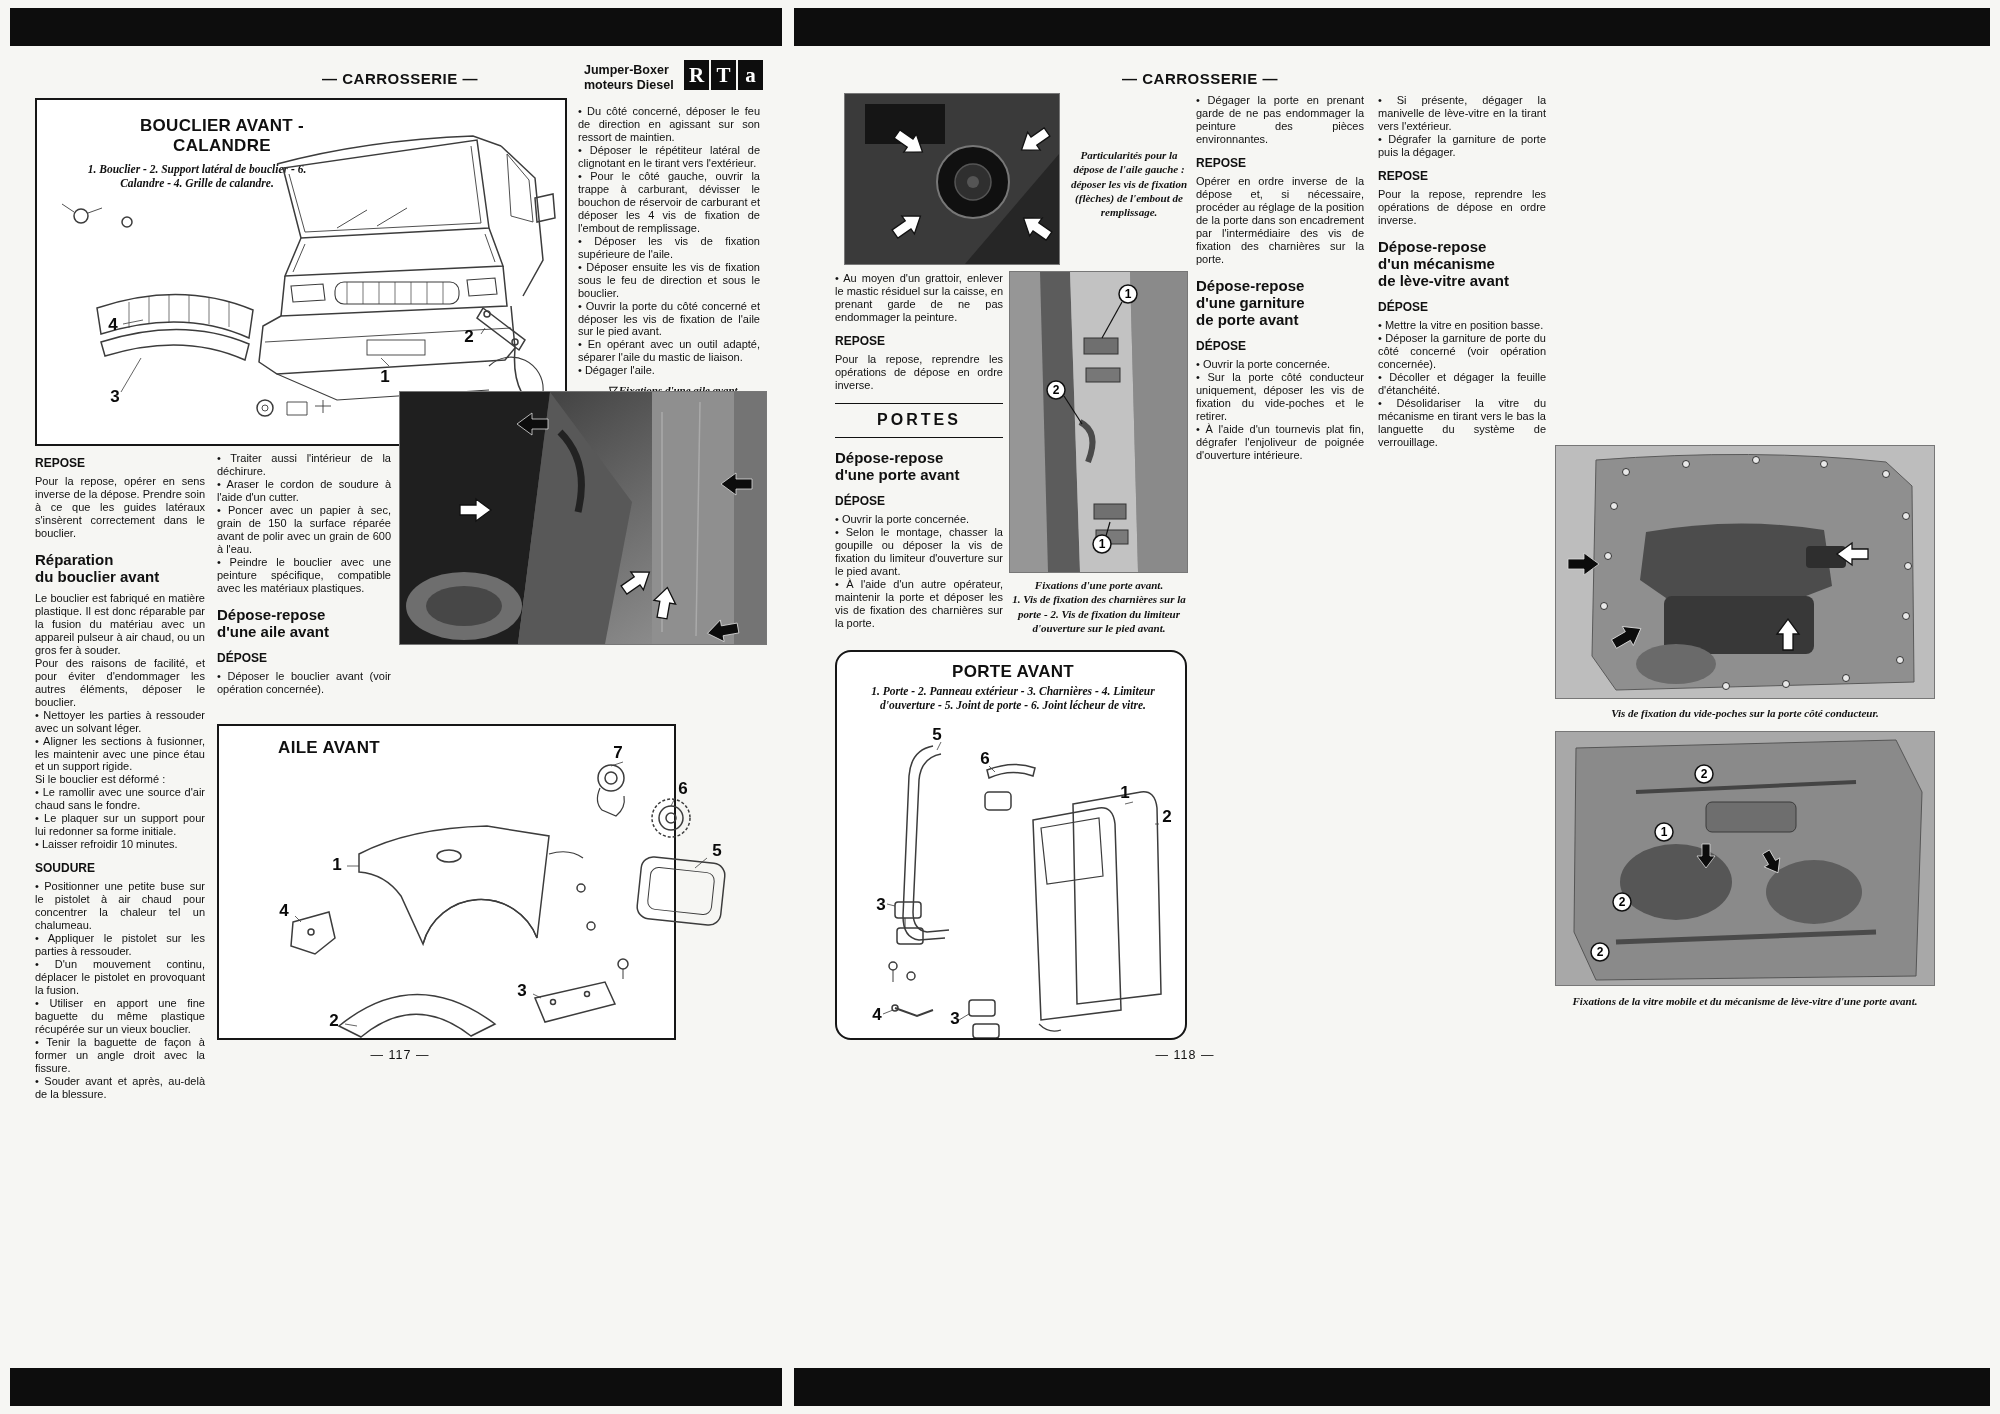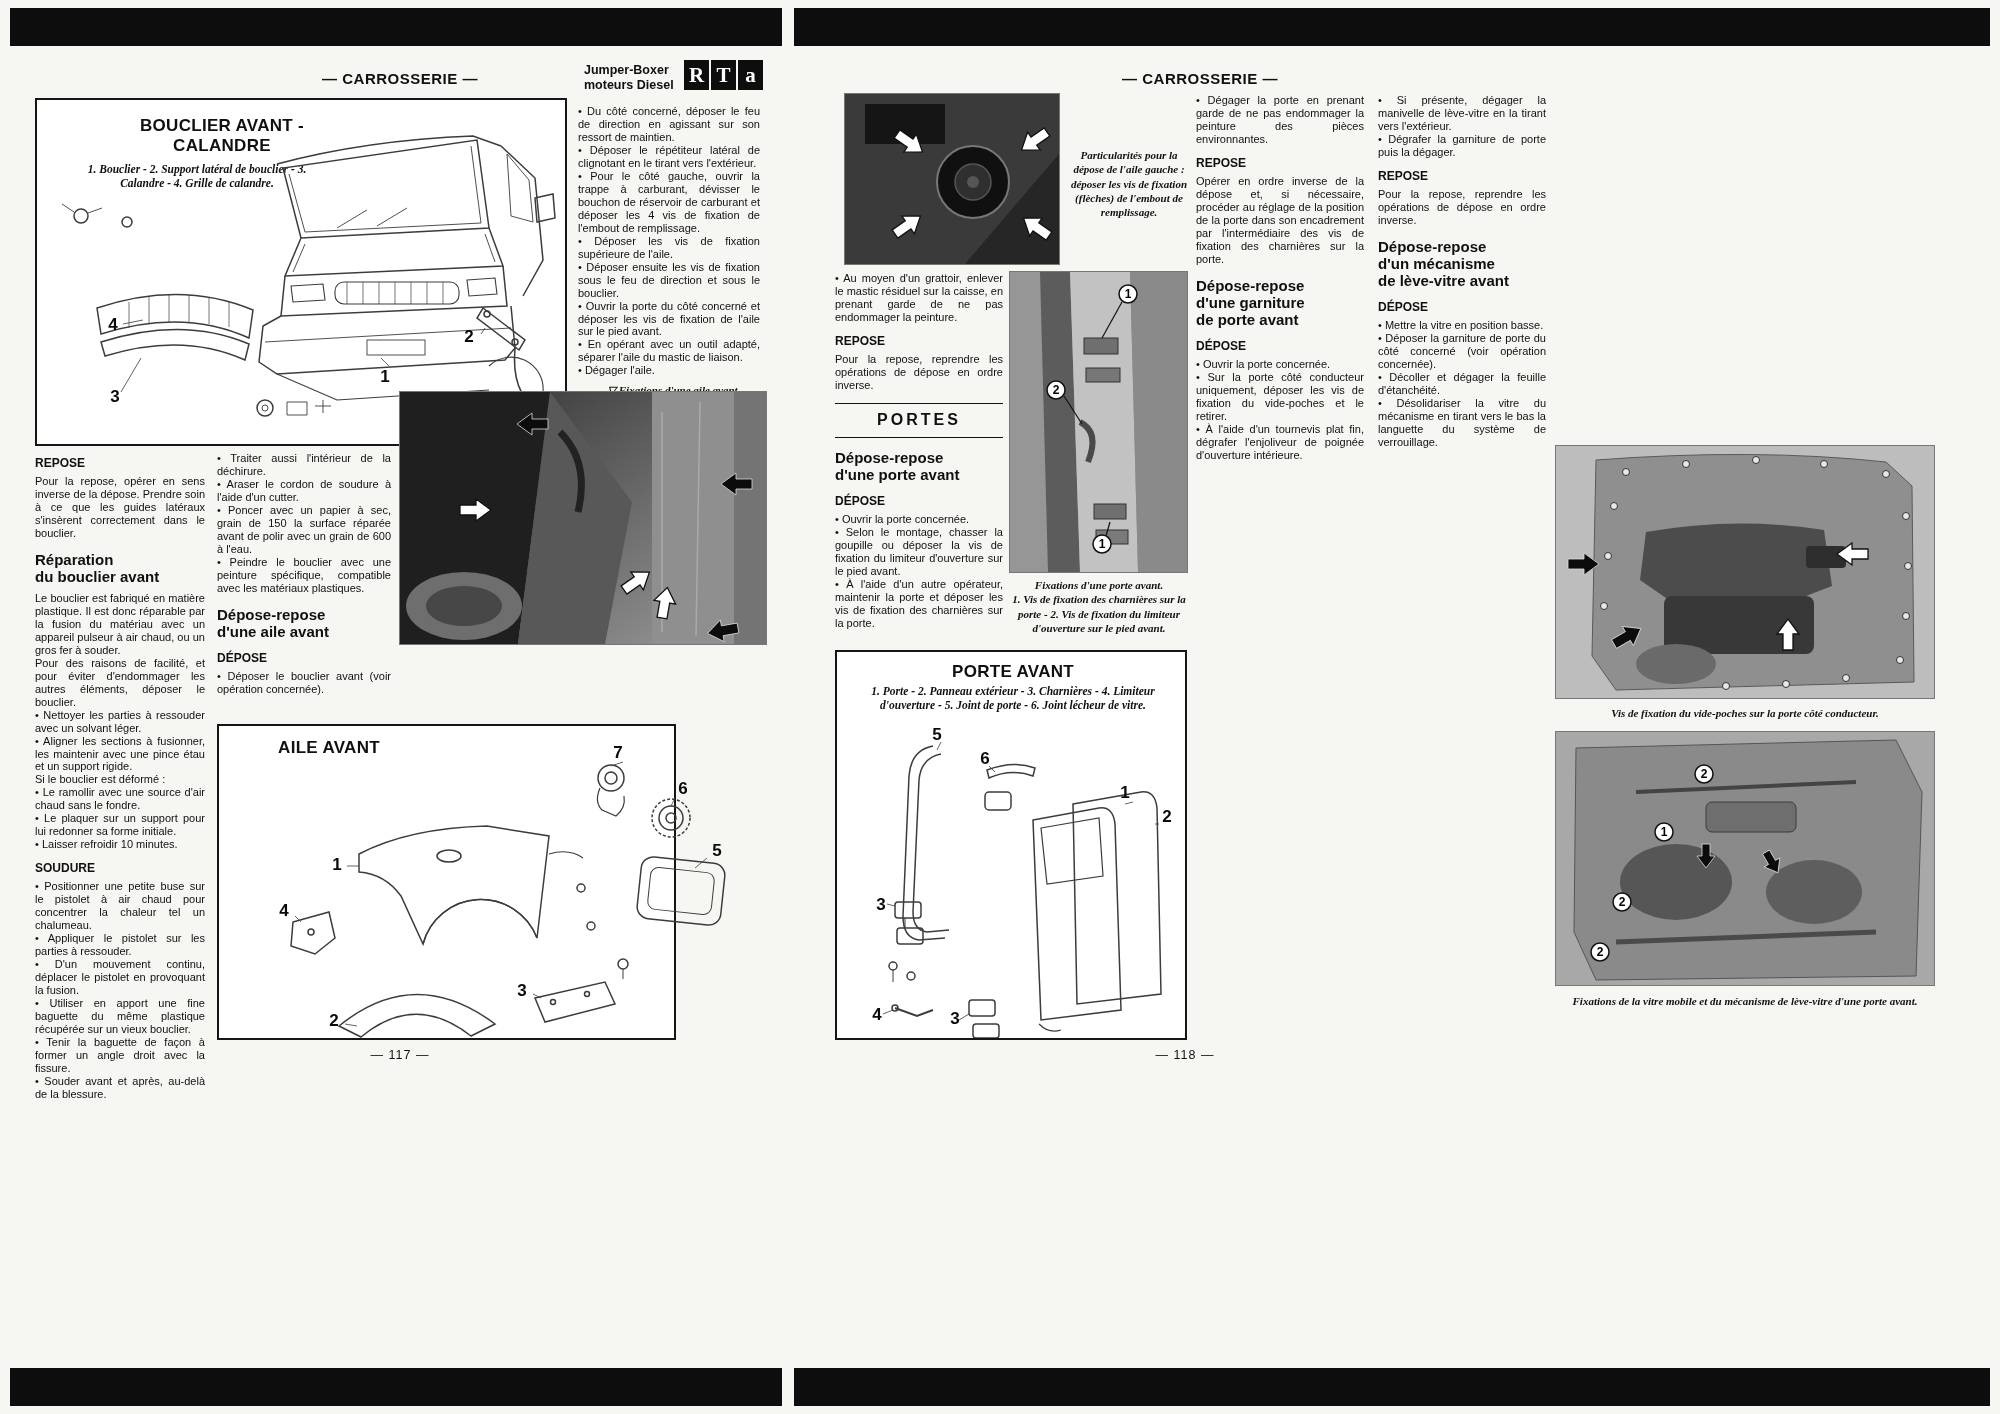--- a/index.html
+++ b/index.html
@@ -55,21 +55,21 @@
   <div class="cell">R</div>
   <div class="cell">T</div>
   <div class="cell">a</div>
 </div>
 
 <div class="abs fig-box" style="left:35px;top:98px;width:532px;height:348px;">
   <div class="abs fig-title" style="left:20px;top:16px;width:330px;">
     <div>BOUCLIER AVANT -</div>
     <div>CALANDRE</div>
   </div>
-  <div class="abs fig-caption" style="left:35px;top:62px;width:250px;">1. Bouclier - 2. Support latéral de bouclier - 3. Calandre - 4. Grille de calandre.</div>
+  <div class="abs fig-caption" style="left:35px;top:62px;width:250px;">1. Bouclier - 2. Support latéral de bouclier - 6. Calandre - 4. Grille de calandre.</div>
   <svg class="abs" style="left:0;top:0;" width="528" height="344" viewBox="0 0 528 344">
     <g class="sketch">
       <path d="M240,64 Q330,40 436,36 L464,46"></path>
       <path d="M246,68 L264,138 L452,128 L440,40 Z"></path>
       <path d="M252,74 L268,132 L444,123 L434,46" stroke-width="0.9"></path>
       <path d="M300,128 l30,-18 M340,126 l30,-18" stroke-width="0.9"></path>
       <path d="M464,46 L498,78 L506,160 L486,196"></path>
       <path d="M470,54 L492,80 L496,122 L474,116 Z" stroke-width="0.9"></path>
       <path d="M498,98 l18,-4 l2,24 l-18,4 Z"></path>
       <path d="M264,138 L248,176 L466,166 L452,128"></path>
@@ -382,21 +382,21 @@
       <polygon class="b-arr" points="0,-5 16,-5 16,-11 31,0 16,11 16,5 0,5" transform="translate(12,118)"></polygon>
       <polygon class="w-arr" points="0,-5 16,-5 16,-11 31,0 16,11 16,5 0,5" transform="translate(312,108) rotate(180)"></polygon>
       <polygon class="b-arr" points="0,-5 16,-5 16,-11 31,0 16,11 16,5 0,5" transform="translate(58,198) rotate(-30)"></polygon>
       <polygon class="w-arr" points="0,-5 16,-5 16,-11 31,0 16,11 16,5 0,5" transform="translate(232,204) rotate(-90)"></polygon>
     </g>
   </svg>
 </div>
 
 <div class="abs photo-caption" style="left:1548px;top:706px;width:394px;">Vis de fixation du vide-poches sur la porte côté conducteur.</div>
 
-<div class="abs fig-box" style="left:835px;top:650px;width:352px;height:390px;">
+<div class="abs fig-box" style="left:835px;top:650px;width:352px;height:390px;border-radius:16px;">
   <div class="abs fig-title" style="left:26px;top:10px;width:300px;">PORTE AVANT</div>
   <div class="abs fig-caption" style="left:30px;top:32px;width:292px;">1. Porte - 2. Panneau extérieur - 3. Charnières - 4. Limiteur d'ouverture - 5. Joint de porte - 6. Joint lécheur de vitre.</div>
   <svg class="abs" style="left:0;top:0;" width="348" height="386" viewBox="0 0 348 386">
     <g class="sketch">
       <path d="M96,94 Q74,98 72,124 L66,264 Q66,286 82,288 L108,286"></path>
       <path d="M104,102 Q84,106 82,128 L76,260 Q76,278 90,280 L112,278"></path>
       <path d="M150,118 q26,-10 48,-2 l-2,8 q-22,-8 -44,2 Z"></path>
       <rect x="148" y="140" width="26" height="18" rx="4"></rect>
       <path d="M236,152 L304,140 Q318,138 320,156 L324,342 L240,352 Z"></path>
       <path d="M196,168 L262,156 Q276,154 278,172 L284,358 L204,368 Z"></path>

